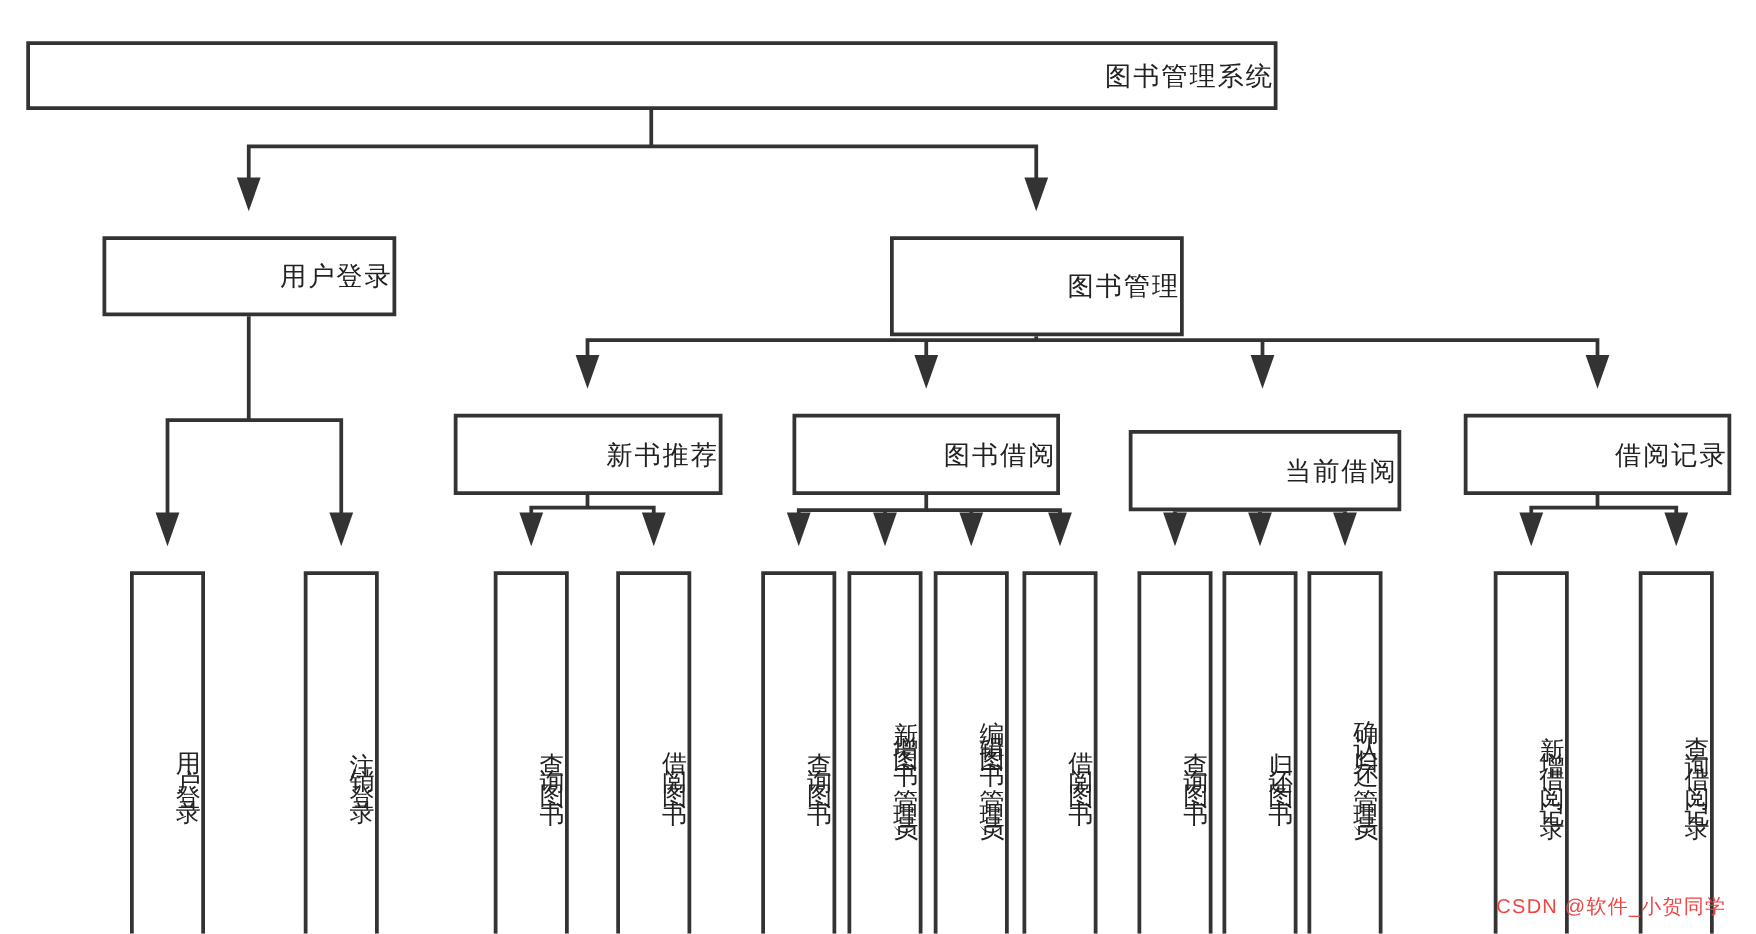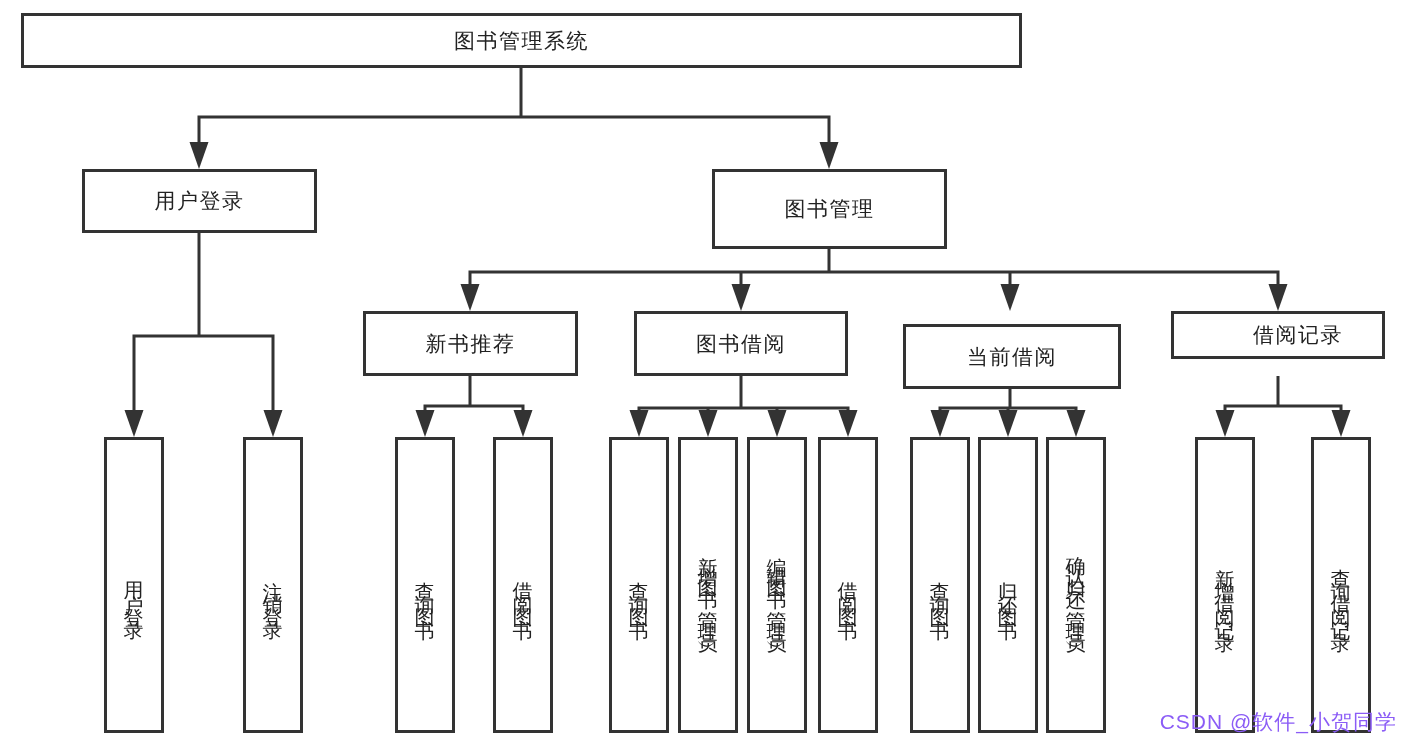--- a/index.html
+++ b/index.html
@@ -17,43 +17,44 @@
     left: 0; top: 0;
     width: 1405px; height: 747px;
   }
   .box {
     position: absolute;
     background: #ffffff;
     border: 3px solid #333333;
     box-sizing: border-box;
     display: flex;
     align-items: center;
-    justify-content: center;
+    justify-content: flex-end;
+    margin-top: 20px;
   }
   .hbox { font-size: 21px; letter-spacing: 1.5px; }
   .vbox .vtext {
     writing-mode: vertical-rl;
     text-orientation: mixed;
     font-size: 20px;
     letter-spacing: 13px;
     line-height: 1.1;
     margin-bottom: -13px; 
     white-space: nowrap;
   }
   .vbox .vtext.long {
     letter-spacing: 11px;
     margin-bottom: -11px;
   }
   .watermark {
     position: absolute;
-    right: 8px;
+    right: 24px;
     bottom: 11px;
-    font-size: 21px;
+    font-size: 16px;
     letter-spacing: 1px;
-    color: #8b5cf6;
+    color: #ef4444;
     z-index: 10;
     pointer-events: none;
   }
 </style>
 </head>
 <body>
 
 <div class="canvas">
 
   <svg class="connectors" viewBox="0 0 1405 747" xmlns="http://www.w3.org/2000/svg">
@@ -126,21 +127,21 @@
 
   <div class="box hbox" style="left:363px; top:311px; width:215px; height:65px;">
     <span>新书推荐</span>
   </div>
   <div class="box hbox" style="left:634px; top:311px; width:214px; height:65px;">
     <span>图书借阅</span>
   </div>
   <div class="box hbox" style="left:903px; top:324px; width:218px; height:65px;">
     <span>当前借阅</span>
   </div>
-  <div class="box hbox" style="left:1171px; top:311px; width:214px; height:48px;padding-left:40px;">
+  <div class="box hbox" style="left:1171px; top:311px; width:214px; height:65px;padding-left:40px;">
     <span>借阅记录</span>
   </div>
 
   <div class="box vbox" style="left:104px; top:437px; width:60px; height:296px;">
     <div class="vtext">用户登录</div>
   </div>
   <div class="box vbox" style="left:243px; top:437px; width:60px; height:296px;">
     <div class="vtext">注销登录</div>
   </div>
 

